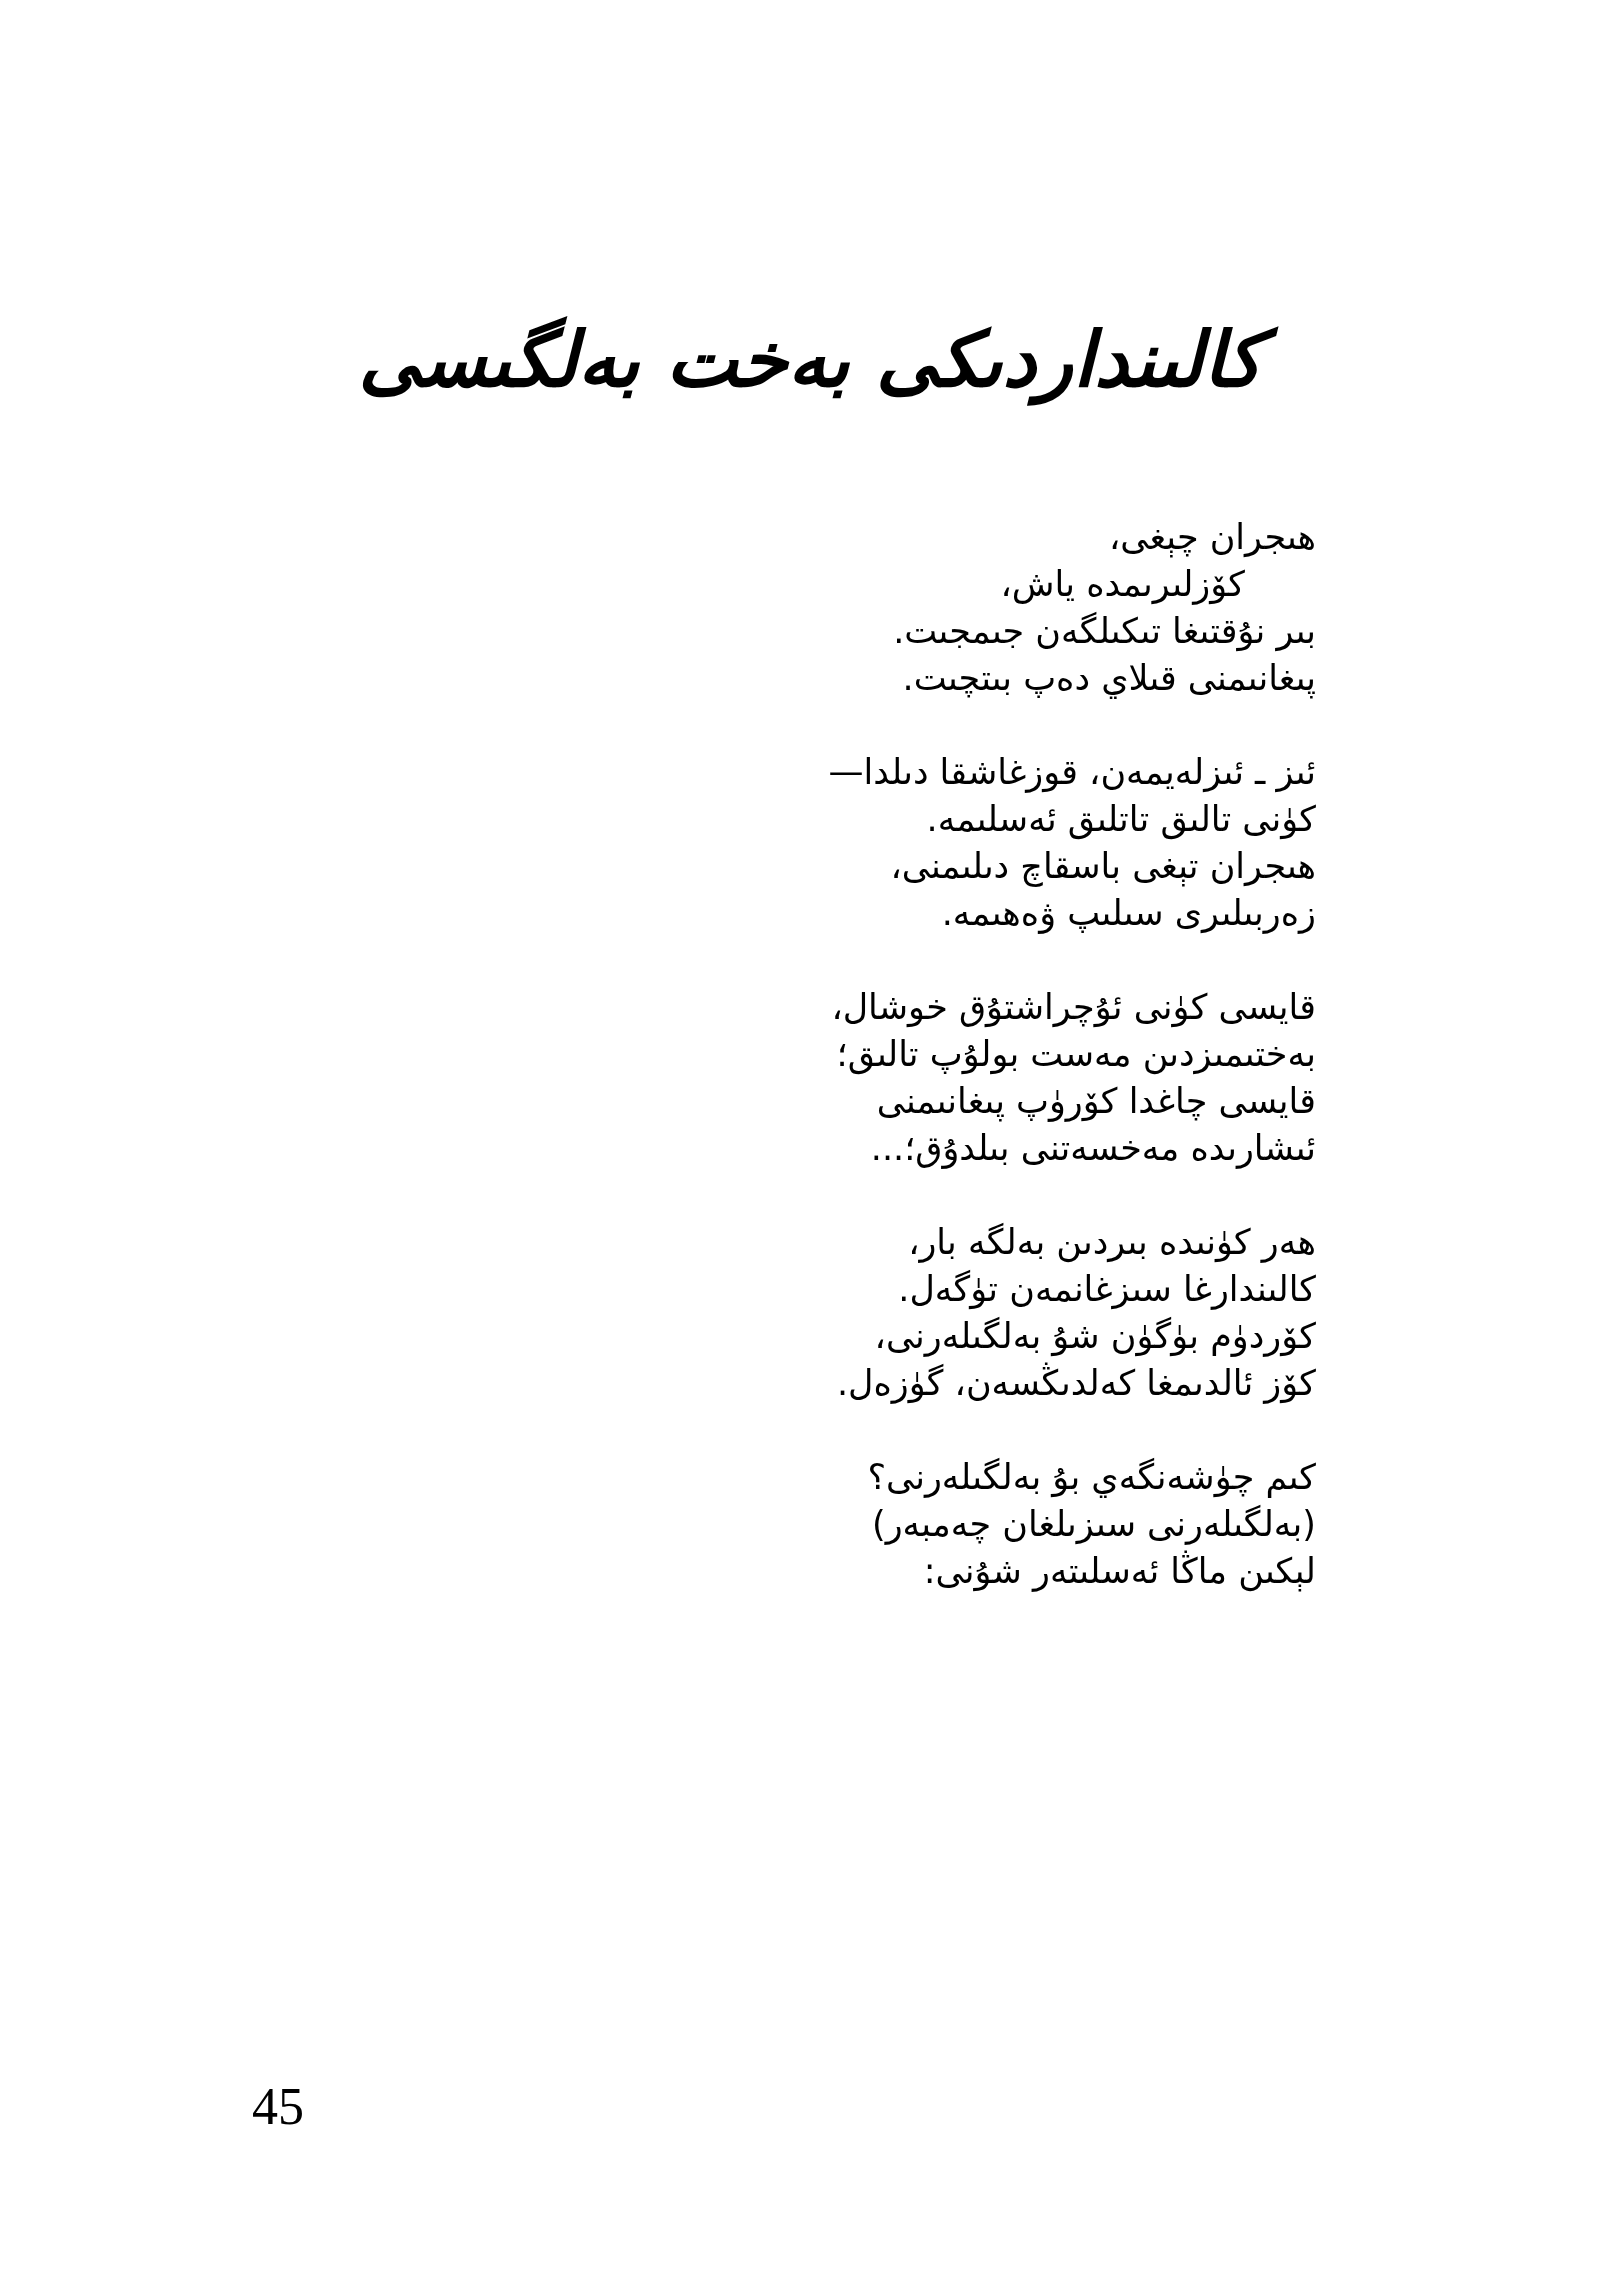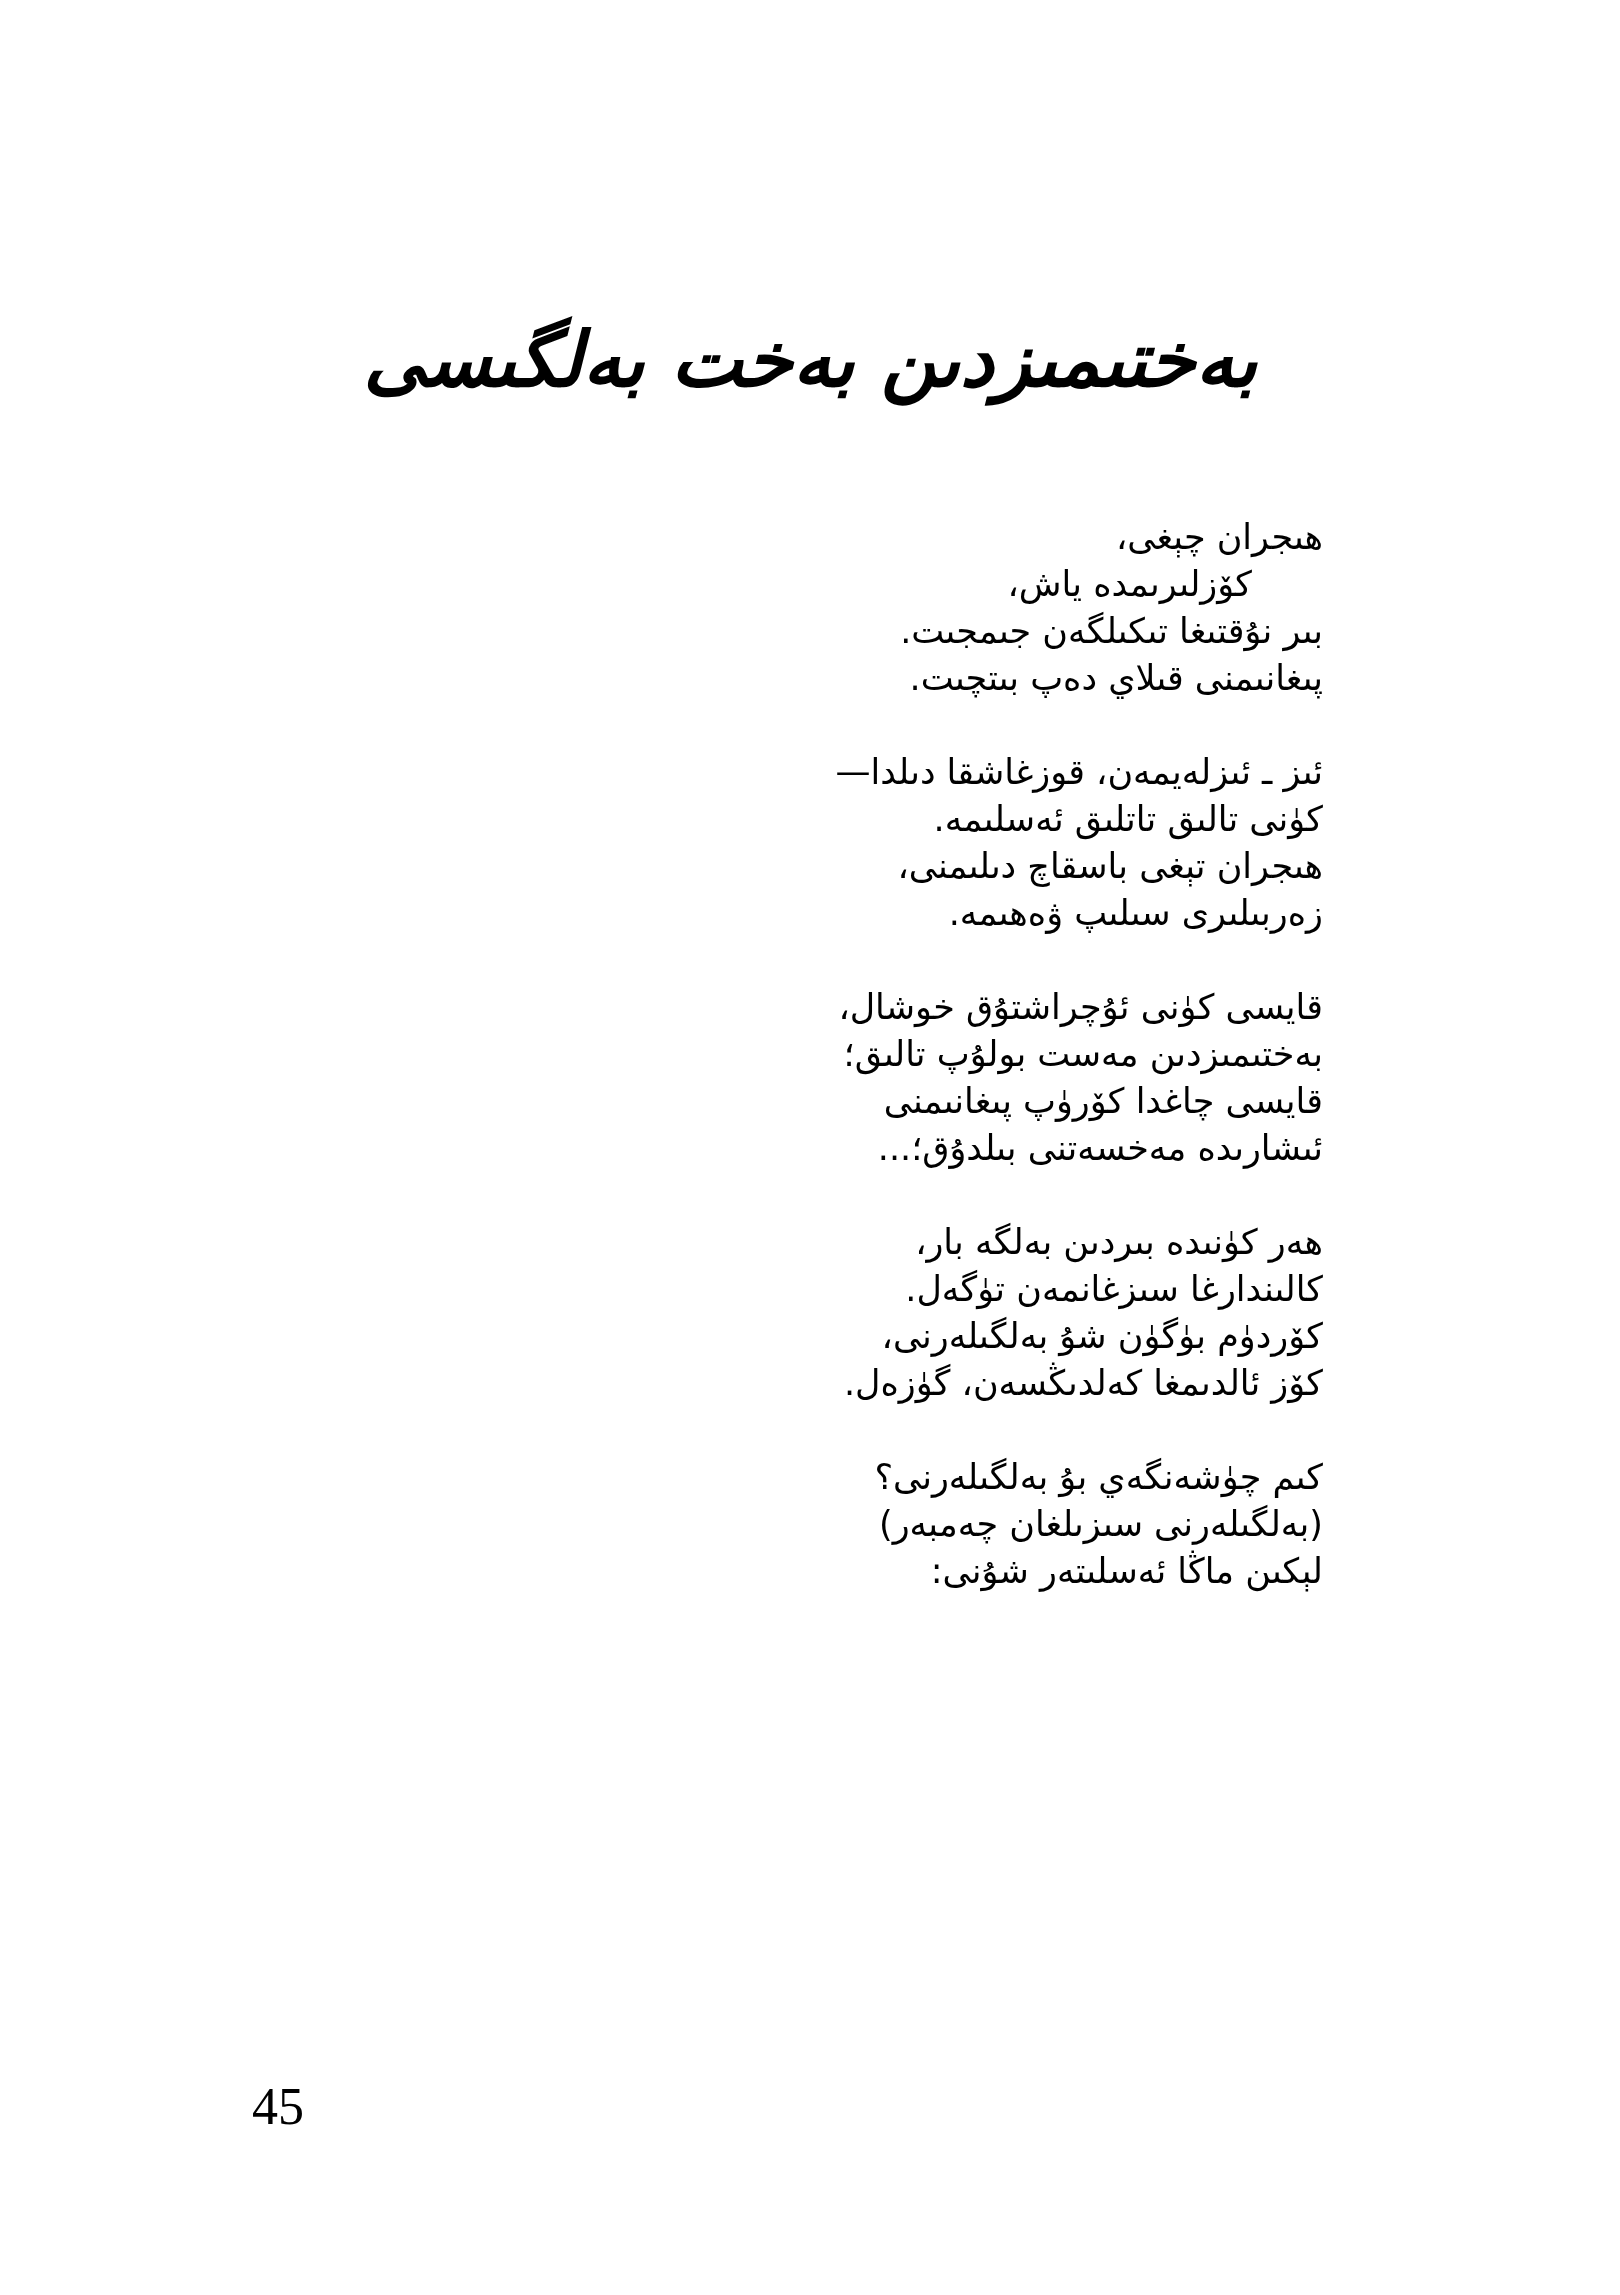--- a/index.html
+++ b/index.html
@@ -41,21 +41,21 @@
       top: 514px;
       right: 293px;
       width: 870px;
       direction: rtl;
       text-align: right;
       font-family: "DejaVu Sans", sans-serif;
       font-size: 35px;
       line-height: 47px;
     }
     .stanza {
-      margin: 0 5px 47px 0;
+      margin: 0 12px 47px 0;
     }
     .line {
       display: block;
       white-space: nowrap;
       height: 47px;
     }
     .line.indent {
       padding-right: 71px;
     }
     .page-number {
@@ -65,21 +65,21 @@
       font-family: "Liberation Serif", serif;
       font-size: 52px;
       line-height: 51px;
     }
   </style>
 </head>
 <body>
 
 <div class="page">
 
-  <h1 class="title">بەختىمىزدىن بەخت بەلگىسى</h1>
+  <h1 class="title">كالىنداردىكى بەخت بەلگىسى</h1>
 
   <div class="poem">
 
     <div class="stanza">
       <span class="line">ھىجران چېغى،</span>
       <span class="line indent">كۆزلىرىمدە ياش،</span>
       <span class="line">بىر نۇقتىغا تىكىلگەن جىمجىت.</span>
       <span class="line">پىغانىمنى قىلاي دەپ بىتچىت.</span>
     </div>
 

